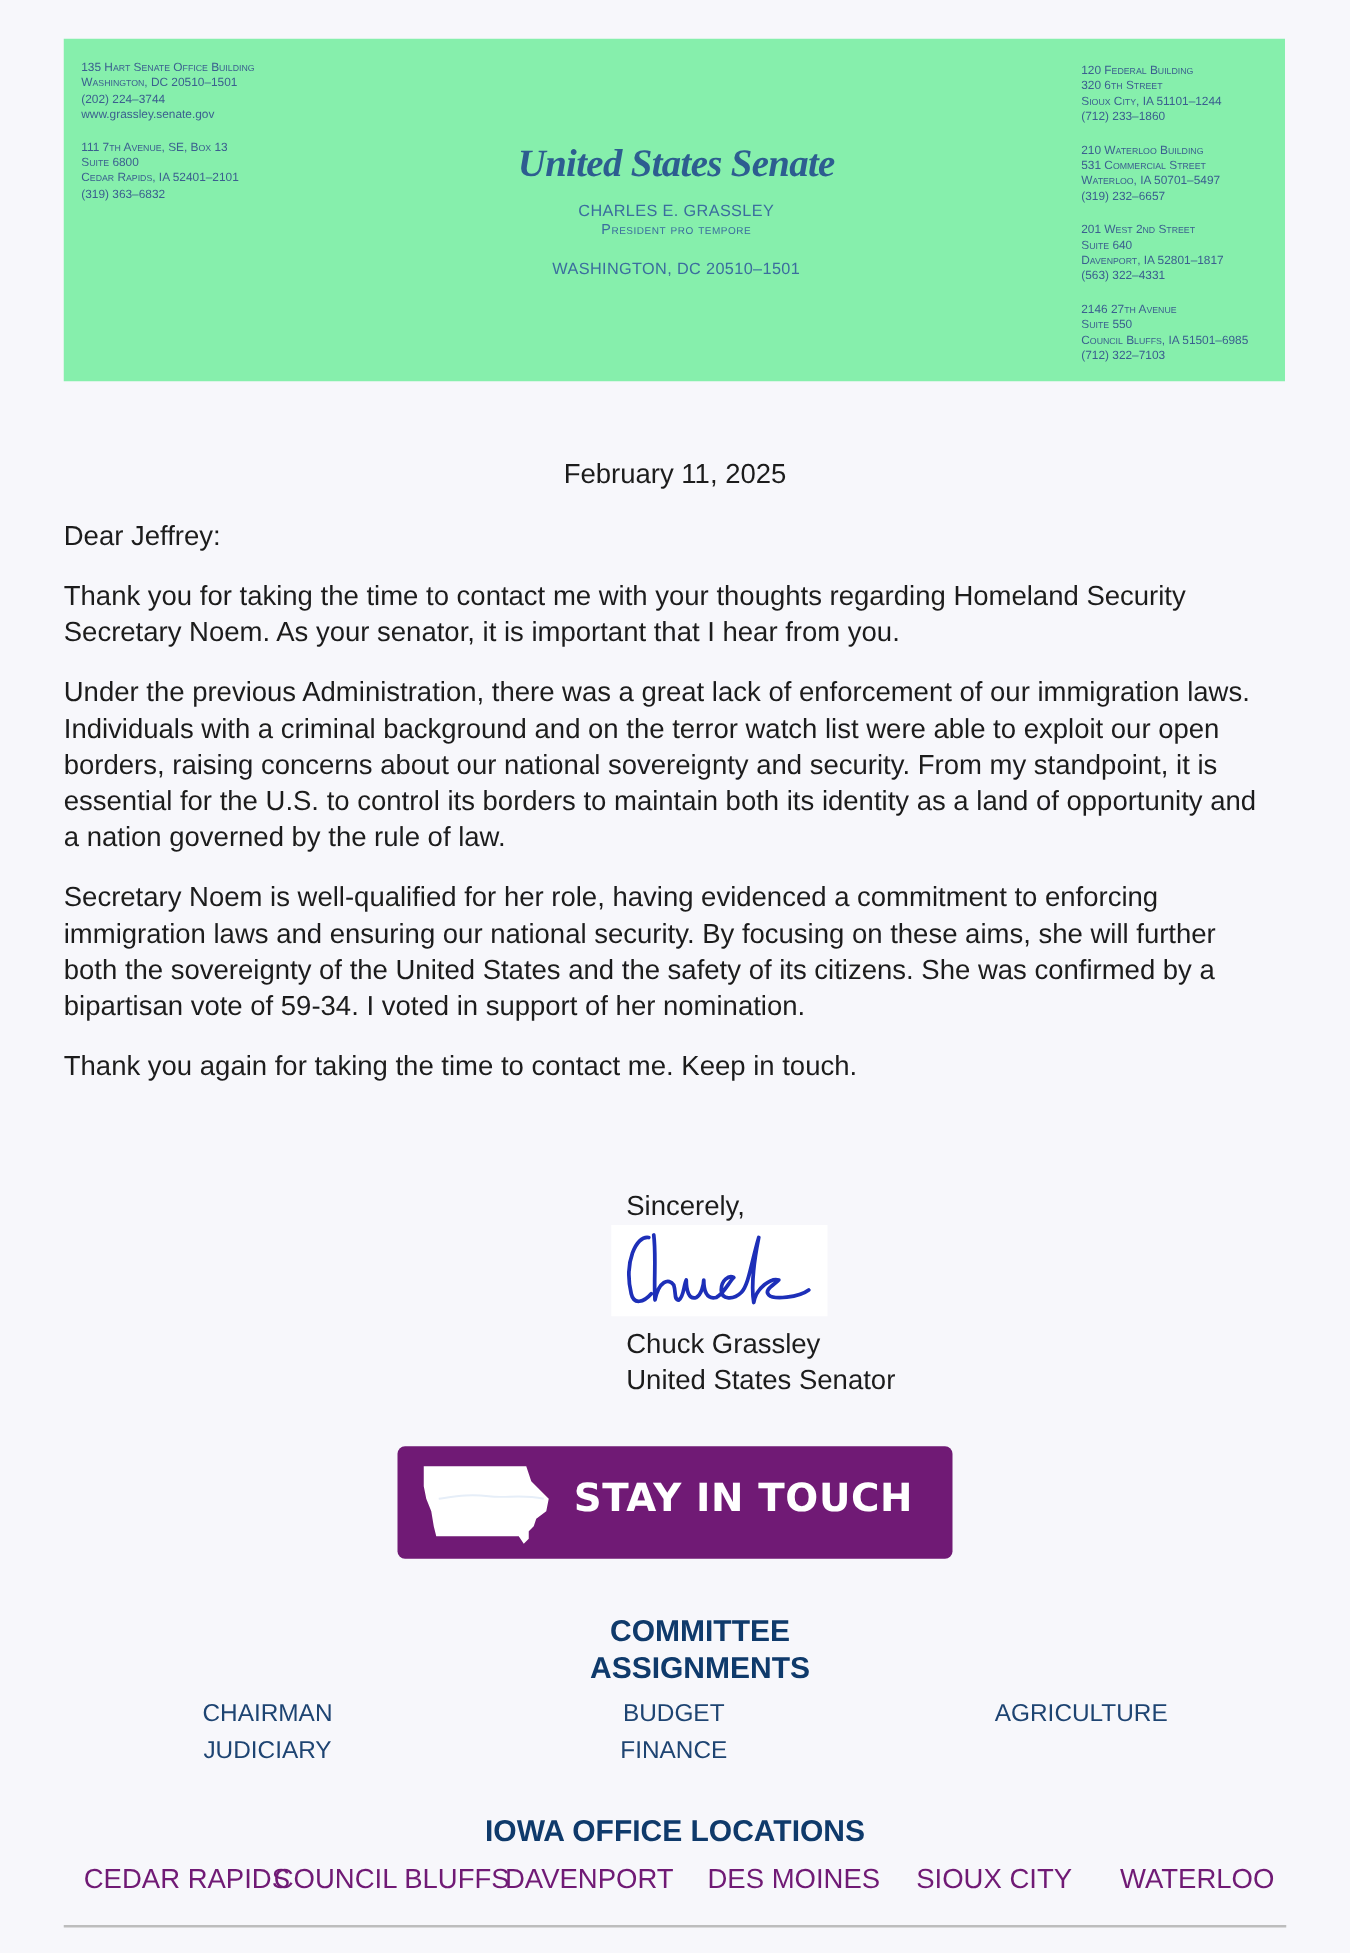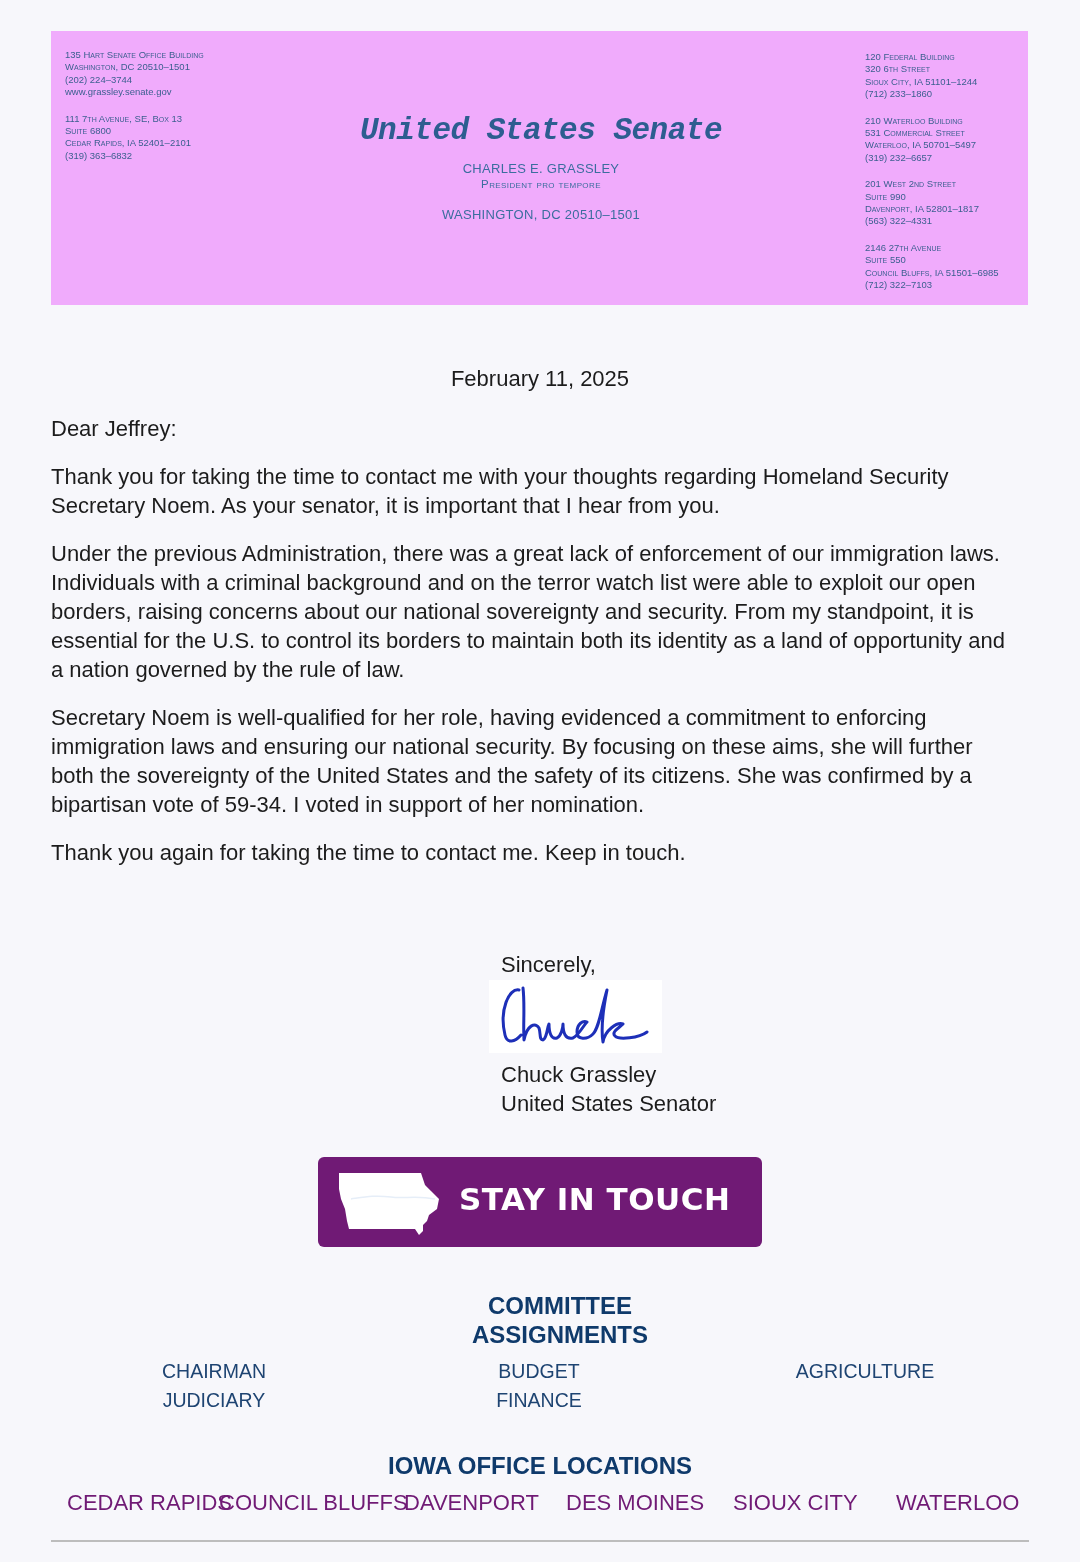--- a/index.html
+++ b/index.html
@@ -9,33 +9,33 @@
       background: #f7f7fb;
       font-family: "Liberation Sans", sans-serif;
       color: #1a1a1a;
       position: relative;
       overflow: hidden;
     }
     .letterhead {
       position: absolute;
       left: 51px; top: 31px;
       width: 977px; height: 274px;
-      background: #f0abfc;
+      background: #86efac;
     }
     .lh-col { position: absolute; color: #3b5f8f; font-size: 9.5px; line-height: 12.4px; }
     .lh-left { left: 14px; top: 18px; }
     .lh-right { left: 814px; top: 20px; }
     .lh-block { margin-bottom: 14px; }
     .lh-line { display: block; white-space: nowrap; font-variant: small-caps; }
     .lh-center {
       position: absolute; left: 250px; width: 480px; top: 80px;
       text-align: center; color: #3b6d9e;
     }
     .senate-title {
-      font-family: Liberation Mono, monospace;
+      font-family: Liberation Serif, serif;
       font-size: 31px; font-weight: bold; color: #2d5d90;
       letter-spacing: -0.5px; font-style: italic;
       line-height: 40px;
     }
     .senator-name { font-size: 13px; margin-top: 10px; letter-spacing: 0.3px; }
     .senator-role { font-size: 11.5px; margin-top: 2px; font-variant: small-caps; letter-spacing: 0.4px; }
     .senator-addr { font-size: 13px; margin-top: 17px; letter-spacing: 0.3px; }
 
     .letter { position: absolute; left: 51px; top: 364px; width: 960px; font-size: 22px; line-height: 29px; color: #1c1c1c; }
     .date { text-align: center; width: 978px; margin-bottom: 21px; }
@@ -112,21 +112,21 @@
       <span class="lh-line">(712) 233–1860</span>
     </div>
     <div class="lh-block">
       <span class="lh-line">210 Waterloo Building</span>
       <span class="lh-line">531 Commercial Street</span>
       <span class="lh-line">Waterloo, IA 50701–5497</span>
       <span class="lh-line">(319) 232–6657</span>
     </div>
     <div class="lh-block">
       <span class="lh-line">201 West 2nd Street</span>
-      <span class="lh-line">Suite 990</span>
+      <span class="lh-line">Suite 640</span>
       <span class="lh-line">Davenport, IA 52801–1817</span>
       <span class="lh-line">(563) 322–4331</span>
     </div>
     <div class="lh-block">
       <span class="lh-line">2146 27th Avenue</span>
       <span class="lh-line">Suite 550</span>
       <span class="lh-line">Council Bluffs, IA 51501–6985</span>
       <span class="lh-line">(712) 322–7103</span>
     </div>
   </div>

